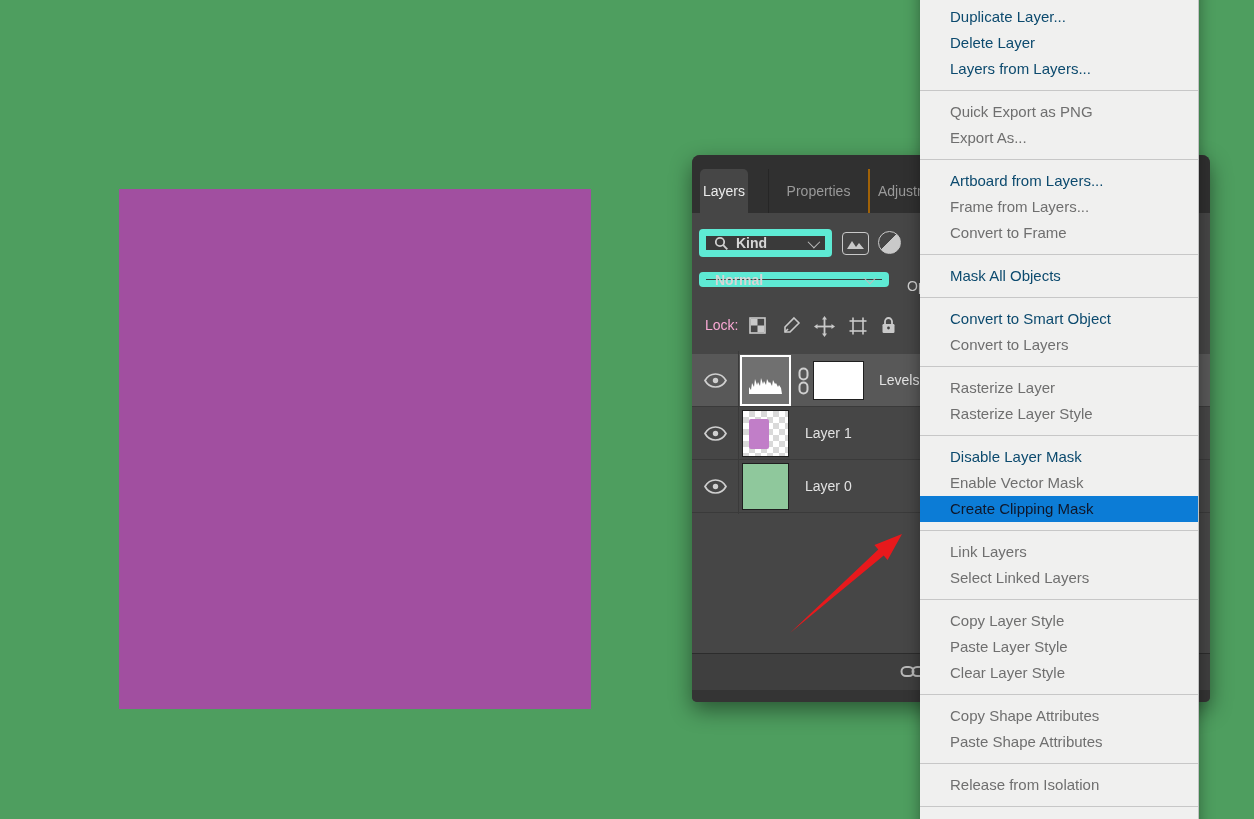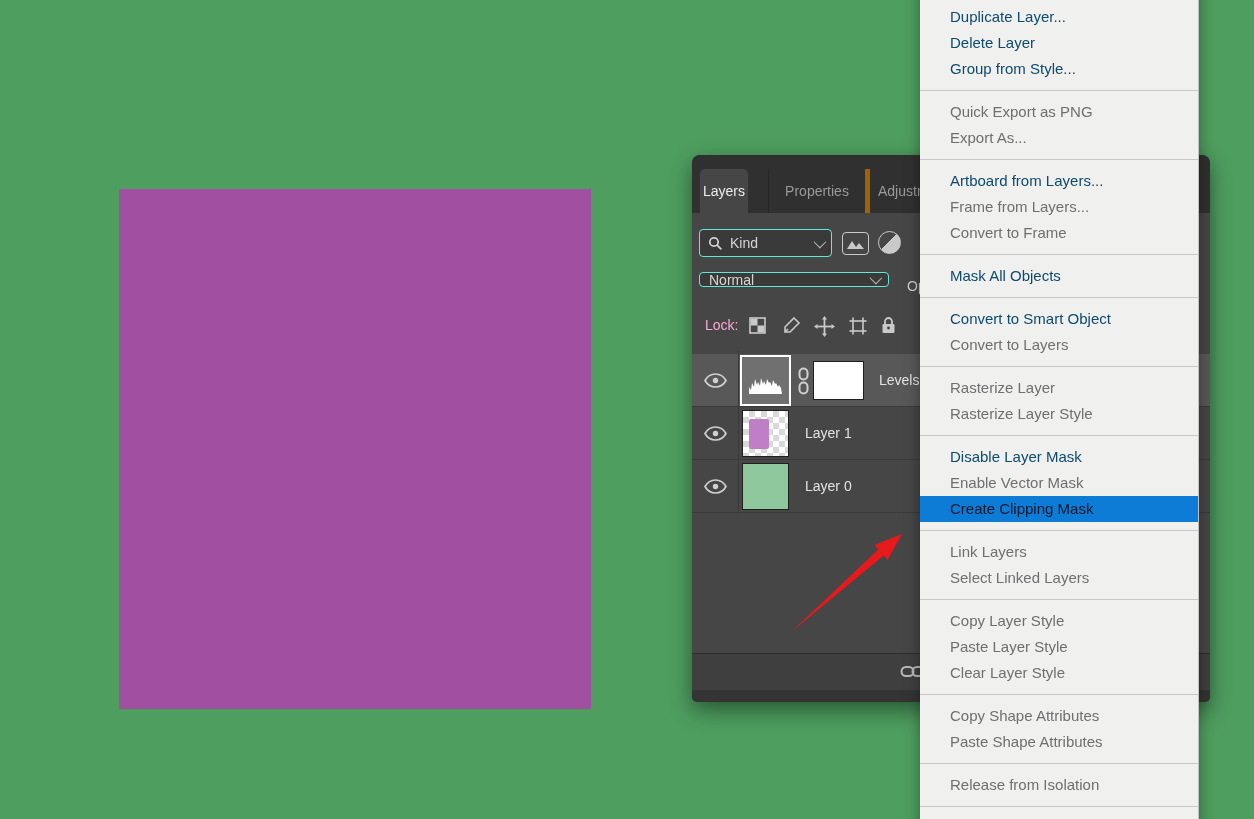--- a/index.html
+++ b/index.html
@@ -11,25 +11,25 @@
   #purple-rect { position:absolute; left:119px; top:189px; width:472px; height:520px; background:#a14fa0; }
 
   
   #panel { position:absolute; left:692px; top:155px; width:518px; height:547px;
            background:#464646; border-radius:8px 8px 5px 5px; overflow:hidden;
            box-shadow:0 8px 22px rgba(0,0,0,.45); z-index:10; color:#d6d6d6; }
   .p-header { position:absolute; left:0; top:0; width:100%; height:58px; background:#303030; }
   .tab { position:absolute; top:14px; height:44px; line-height:44px; font-size:14px; text-align:center; color:#9a9a9a; }
   .tab.active { background:#464646; color:#ececec; border-radius:5px 5px 0 0; }
   .tab.t0 { left:8px;  width:48px; }
-  .tab.t1 { left:76px; width:102px; border-left:1px solid #262626; border-right:5px solid #a16207; }
+  .tab.t1 { left:76px; width:102px; border-left:1px solid #262626; border-right:2px solid #a16207; }
   .tab.t2 { left:178px; width:130px; text-align:left; padding-left:8px; }
 
-  .combo { position:absolute; background:#3a3a3a; border:1px solid #5eead4; border-radius:4px;
-           display:flex; align-items:center; font-size:14px; color:#d6d6d6; }
+  .combo { position:absolute; background:#3a3a3a; border:7px solid #5eead4; border-radius:4px;
+           display:flex; align-items:center; font-size:14px; color:#d6d6d6;font-weight:bold; }
   #kind-box   { left:7px; top:74px; width:133px; height:28px; padding:0 8px; gap:7px; }
   #blend-box  { left:7px; top:117px; width:190px; height:15px; padding:0 9px; }
   .combo .grow { flex:1; }
   .chev { width:9px; height:9px; border-right:1.6px solid #bdbdbd; border-bottom:1.6px solid #bdbdbd;
           transform:rotate(45deg) translateY(-2px); flex:none; }
   #opacity-label { position:absolute; left:215px; top:117px; height:29px; line-height:29px; font-size:14px; color:#cfcfcf; white-space:nowrap; }
 
   .iconbtn { position:absolute; display:flex; align-items:center; justify-content:center; }
   #btn-filter-image { left:150px; top:77px; width:27px; height:23px; border:1.8px solid #c9c9c9; border-radius:4px; }
   #btn-filter-adjust { left:186px; top:76px; width:23px; height:23px; border-radius:50%;
@@ -230,21 +230,21 @@
   <svg id="arrow" width="150" height="130" viewBox="0 0 150 130">
     <polygon points="20,113 108.3,29.6 104.4,25.1 132,14 117.6,40.1 113.7,35.6" fill="#e8191c"></polygon>
   </svg>
 
   <div id="menu">
     <div class="menu-clip-top"></div>
 
     <div class="msec first">
       <div class="mi">Duplicate Layer...</div>
       <div class="mi">Delete Layer</div>
-      <div class="mi">Group from Style...</div>
+      <div class="mi">Layers from Layers...</div>
     </div>
 
     <div class="msec">
       <div class="mi dis">Quick Export as PNG</div>
       <div class="mi dis">Export As...</div>
     </div>
 
     <div class="msec">
       <div class="mi">Artboard from Layers...</div>
       <div class="mi dis">Frame from Layers...</div>

